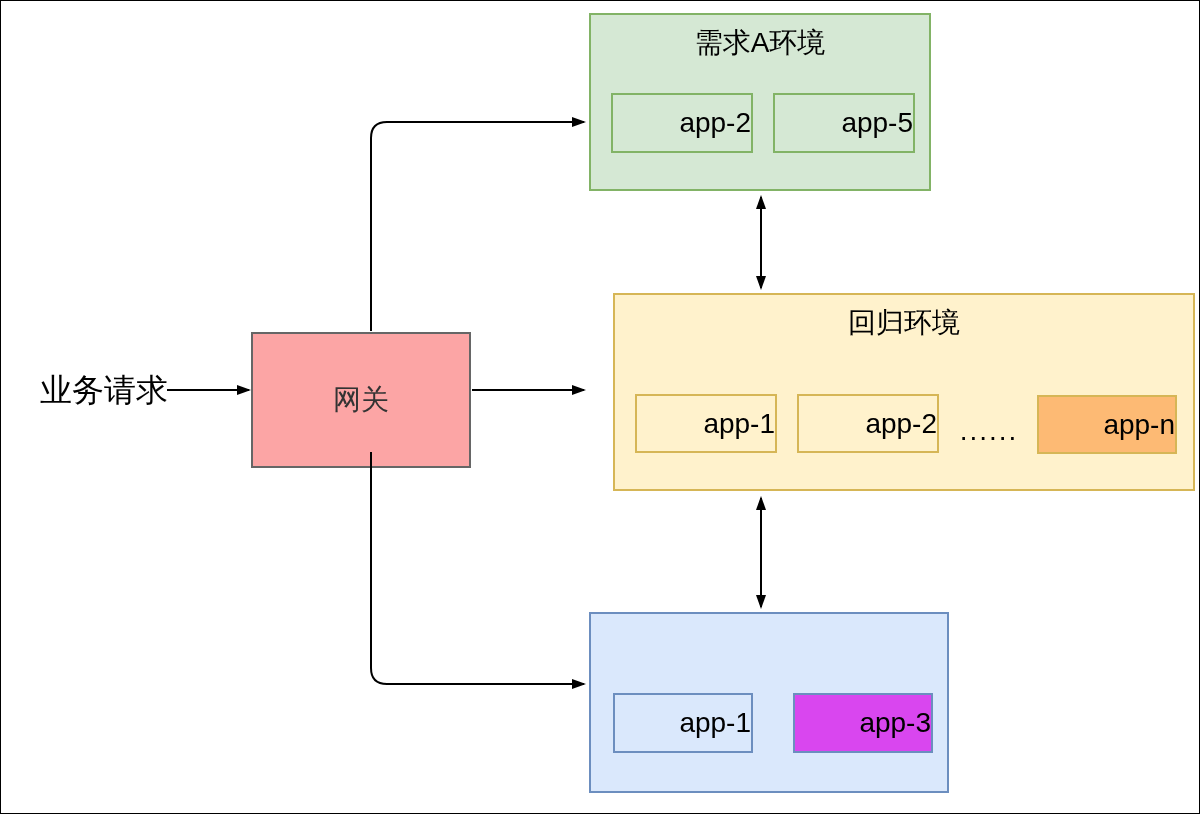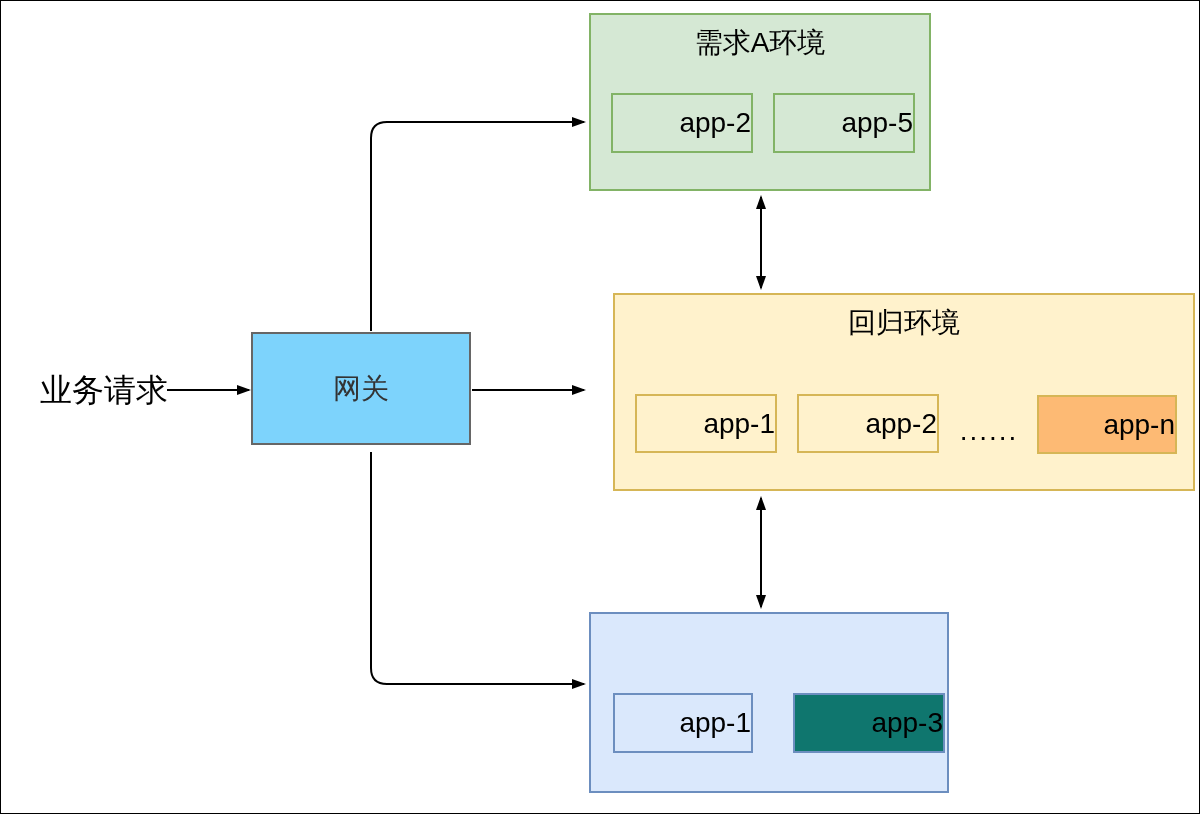--- a/index.html
+++ b/index.html
@@ -65,21 +65,21 @@
     pointer-events:none;
   }
 </style>
 </head>
 <body>
 
 <div id="canvas">
 
   <div id="source-label">业务请求</div>
 
-  <div id="gateway" class="node" style="left: 250px; top: 331px; width: 220px; height: 113px; background-color: #7dd3fc; border-color: rgb(102, 102, 102);">
+  <div id="gateway" class="node" style="left: 250px; top: 331px; width: 220px; height: 136px; background-color: #fca5a5; border-color: rgb(102, 102, 102);">
     <span>网关</span>
   </div>
 
   <div class="node" style="left: 588px; top: 12px; width: 342px; height: 178px; background-color: rgb(213, 232, 212); border-color: rgb(130, 179, 102);">
     <div class="env-title">需求A环境</div>
     <div class="app-box" style="left: 20px; top: 78px; width: 142px; height: 60px; background-color: rgb(213, 232, 212); border-color: rgb(130, 179, 102);">
       <span>app-2</span>
     </div>
     <div class="app-box" style="left: 182px; top: 78px; width: 142px; height: 60px; background-color: rgb(213, 232, 212); border-color: rgb(130, 179, 102);">
       <span>app-5</span>
@@ -97,21 +97,21 @@
     <div id="ellipsis" style="left:326px;top:99px;width:96px;height:59px;">......</div>
     <div class="app-box" style="left: 422px; top: 100px; width: 140px; height: 59px; background-color: #fdba74; border-color: rgb(214, 182, 86);">
       <span>app-n</span>
     </div>
   </div>
 
   <div class="node" style="left: 588px; top: 611px; width: 360px; height: 181px; background-color: rgb(218, 232, 252); border-color: rgb(108, 142, 191);">
     <div class="app-box" style="left: 22px; top: 79px; width: 140px; height: 60px; background-color: rgb(218, 232, 252); border-color: rgb(108, 142, 191);">
       <span>app-1</span>
     </div>
-    <div class="app-box" style="left: 202px; top: 79px; width: 152px; height: 60px; background-color: #0f766e; border-color: rgb(108, 142, 191);">
+    <div class="app-box" style="left: 202px; top: 79px; width: 140px; height: 60px; background-color: #d946ef; border-color: rgb(108, 142, 191);">
       <span>app-3</span>
     </div>
   </div>
 
   <svg id="connector-layer" viewBox="0 0 1198 812" xmlns="http://www.w3.org/2000/svg">
     <defs>
       <marker id="arrowhead" markerUnits="userSpaceOnUse" markerWidth="16" markerHeight="12" viewBox="0 0 16 12" refX="13" refY="6" orient="auto-start-reverse">
         <path d="M1,1 L15,6 L1,11 Z" style="fill: rgb(0, 0, 0);"></path>
       </marker>
     </defs>

